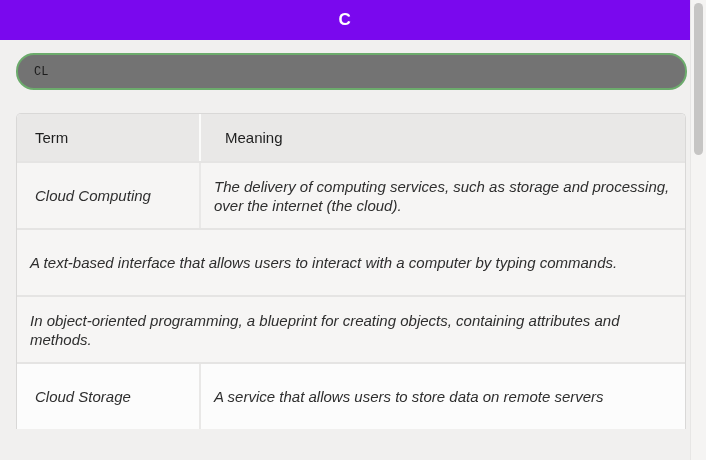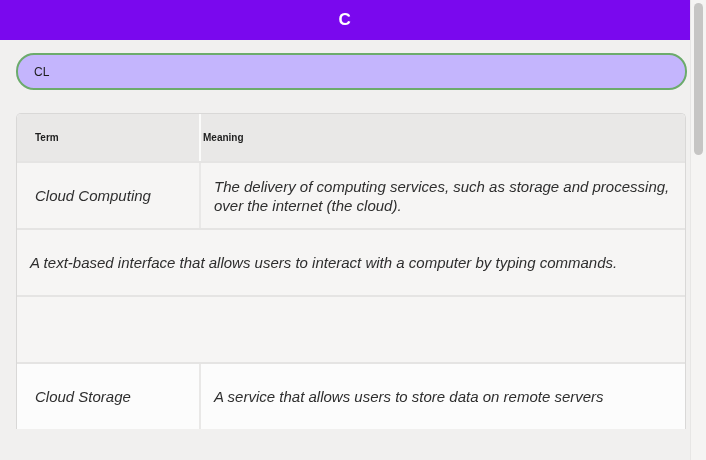--- a/index.html
+++ b/index.html
@@ -22,25 +22,25 @@
     color: #ffffff;
     font-size: 17px;
     font-weight: bold;
     letter-spacing: .5px;
   }
   .search-area { padding: 13px 0 0 16px; }
   .search-input {
     display: block;
     width: 671px;
     height: 37px;
-    background: #c4b5fd;
+    background: #737373;
     border: 2px solid var(--search-border, #6cab6c);
     border-radius: 18px;
     padding: 0 16px;
-    font-family: Liberation Sans, sans-serif;
+    font-family: Liberation Mono, monospace;
     font-size: 12px;
     color: #1c1c1c;
     outline: none;
   }
   .glossary-table {
     margin: 23px 0 0 16px;
     width: 670px;
     border: 1px solid #d9d8d7;
     border-bottom: none;
     border-radius: 5px 5px 0 0;
@@ -48,30 +48,30 @@
     background: #fcfcfc;
   }
   .thead {
     display: flex;
     height: 47px;
     background: var(--header-row-bg, #e9e8e7);
   }
   .th {
     display: flex;
     align-items: center;
-    font-weight: bold;
-    font-size: 10px;
+    font-weight: normal;
+    font-size: 15px;
     color: #1f1f1f;
   }
   .th-term {
     width: 184px;
     padding-left: 18px;
     border-right: 2px solid #fbfbfa;
   }
-  .th-meaning { flex: 1; padding-left: 2px; }
+  .th-meaning { flex: 1; padding-left: 24px; }
   .trow {
     display: flex;
     min-height: 67px;
     border-top: 2px solid #e5e4e3;
     background: var(--row-plain, #fcfcfc);
     font-style: italic;
   }
   .tbody .trow:nth-child(-n+3) { background: var(--row-shaded, #f6f5f4); }
   .td {
     display: flex;
@@ -136,20 +136,23 @@
   </div>
 
 
   <div class="trow">
     <div class="td td-meaning">
       <span>A text-based interface that allows users to interact with a computer by typing commands.</span>
     </div>
   </div>
 
   <div class="trow">
+    <div class="td td-meaning">
+      <span>In object-oriented programming, a blueprint for creating objects, containing attributes and methods.</span>
+    </div>
   </div>
 
   <div class="trow">
     <div class="td td-term">
       <span>Cloud Storage</span>
     </div>
     <div class="td td-meaning">
       <span>A service that allows users to store data on remote servers</span>
     </div>
   </div>

